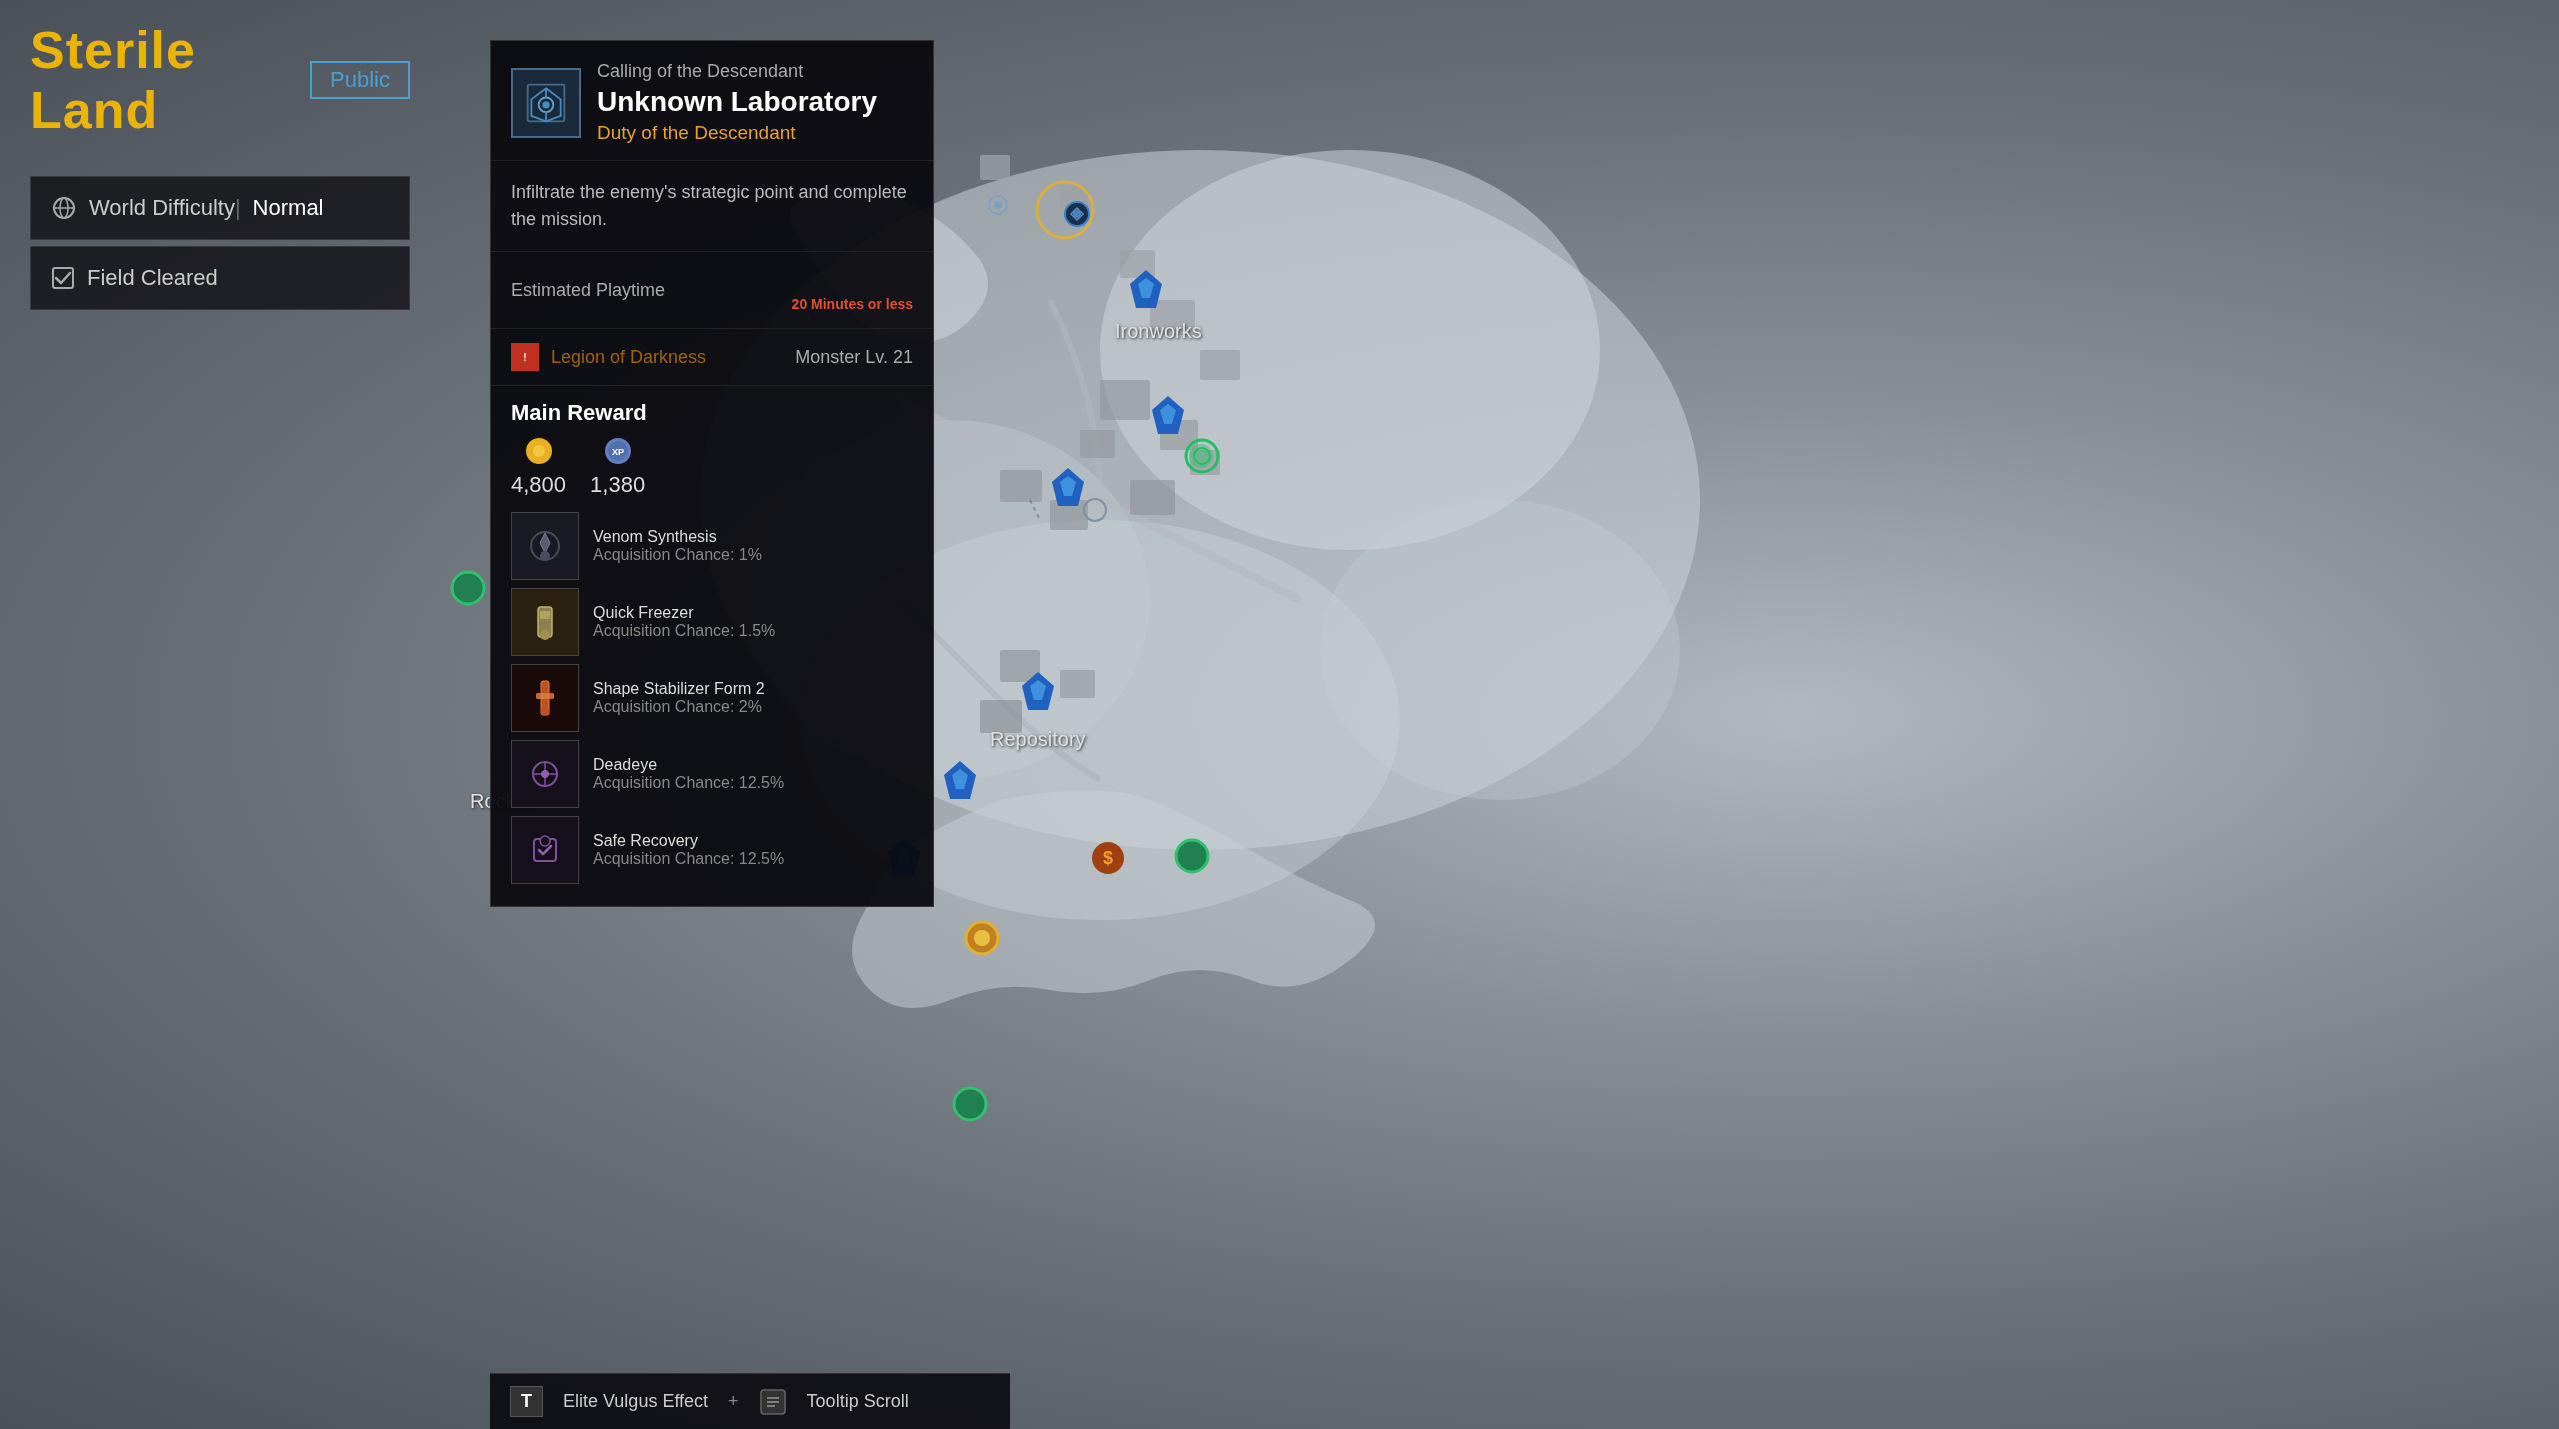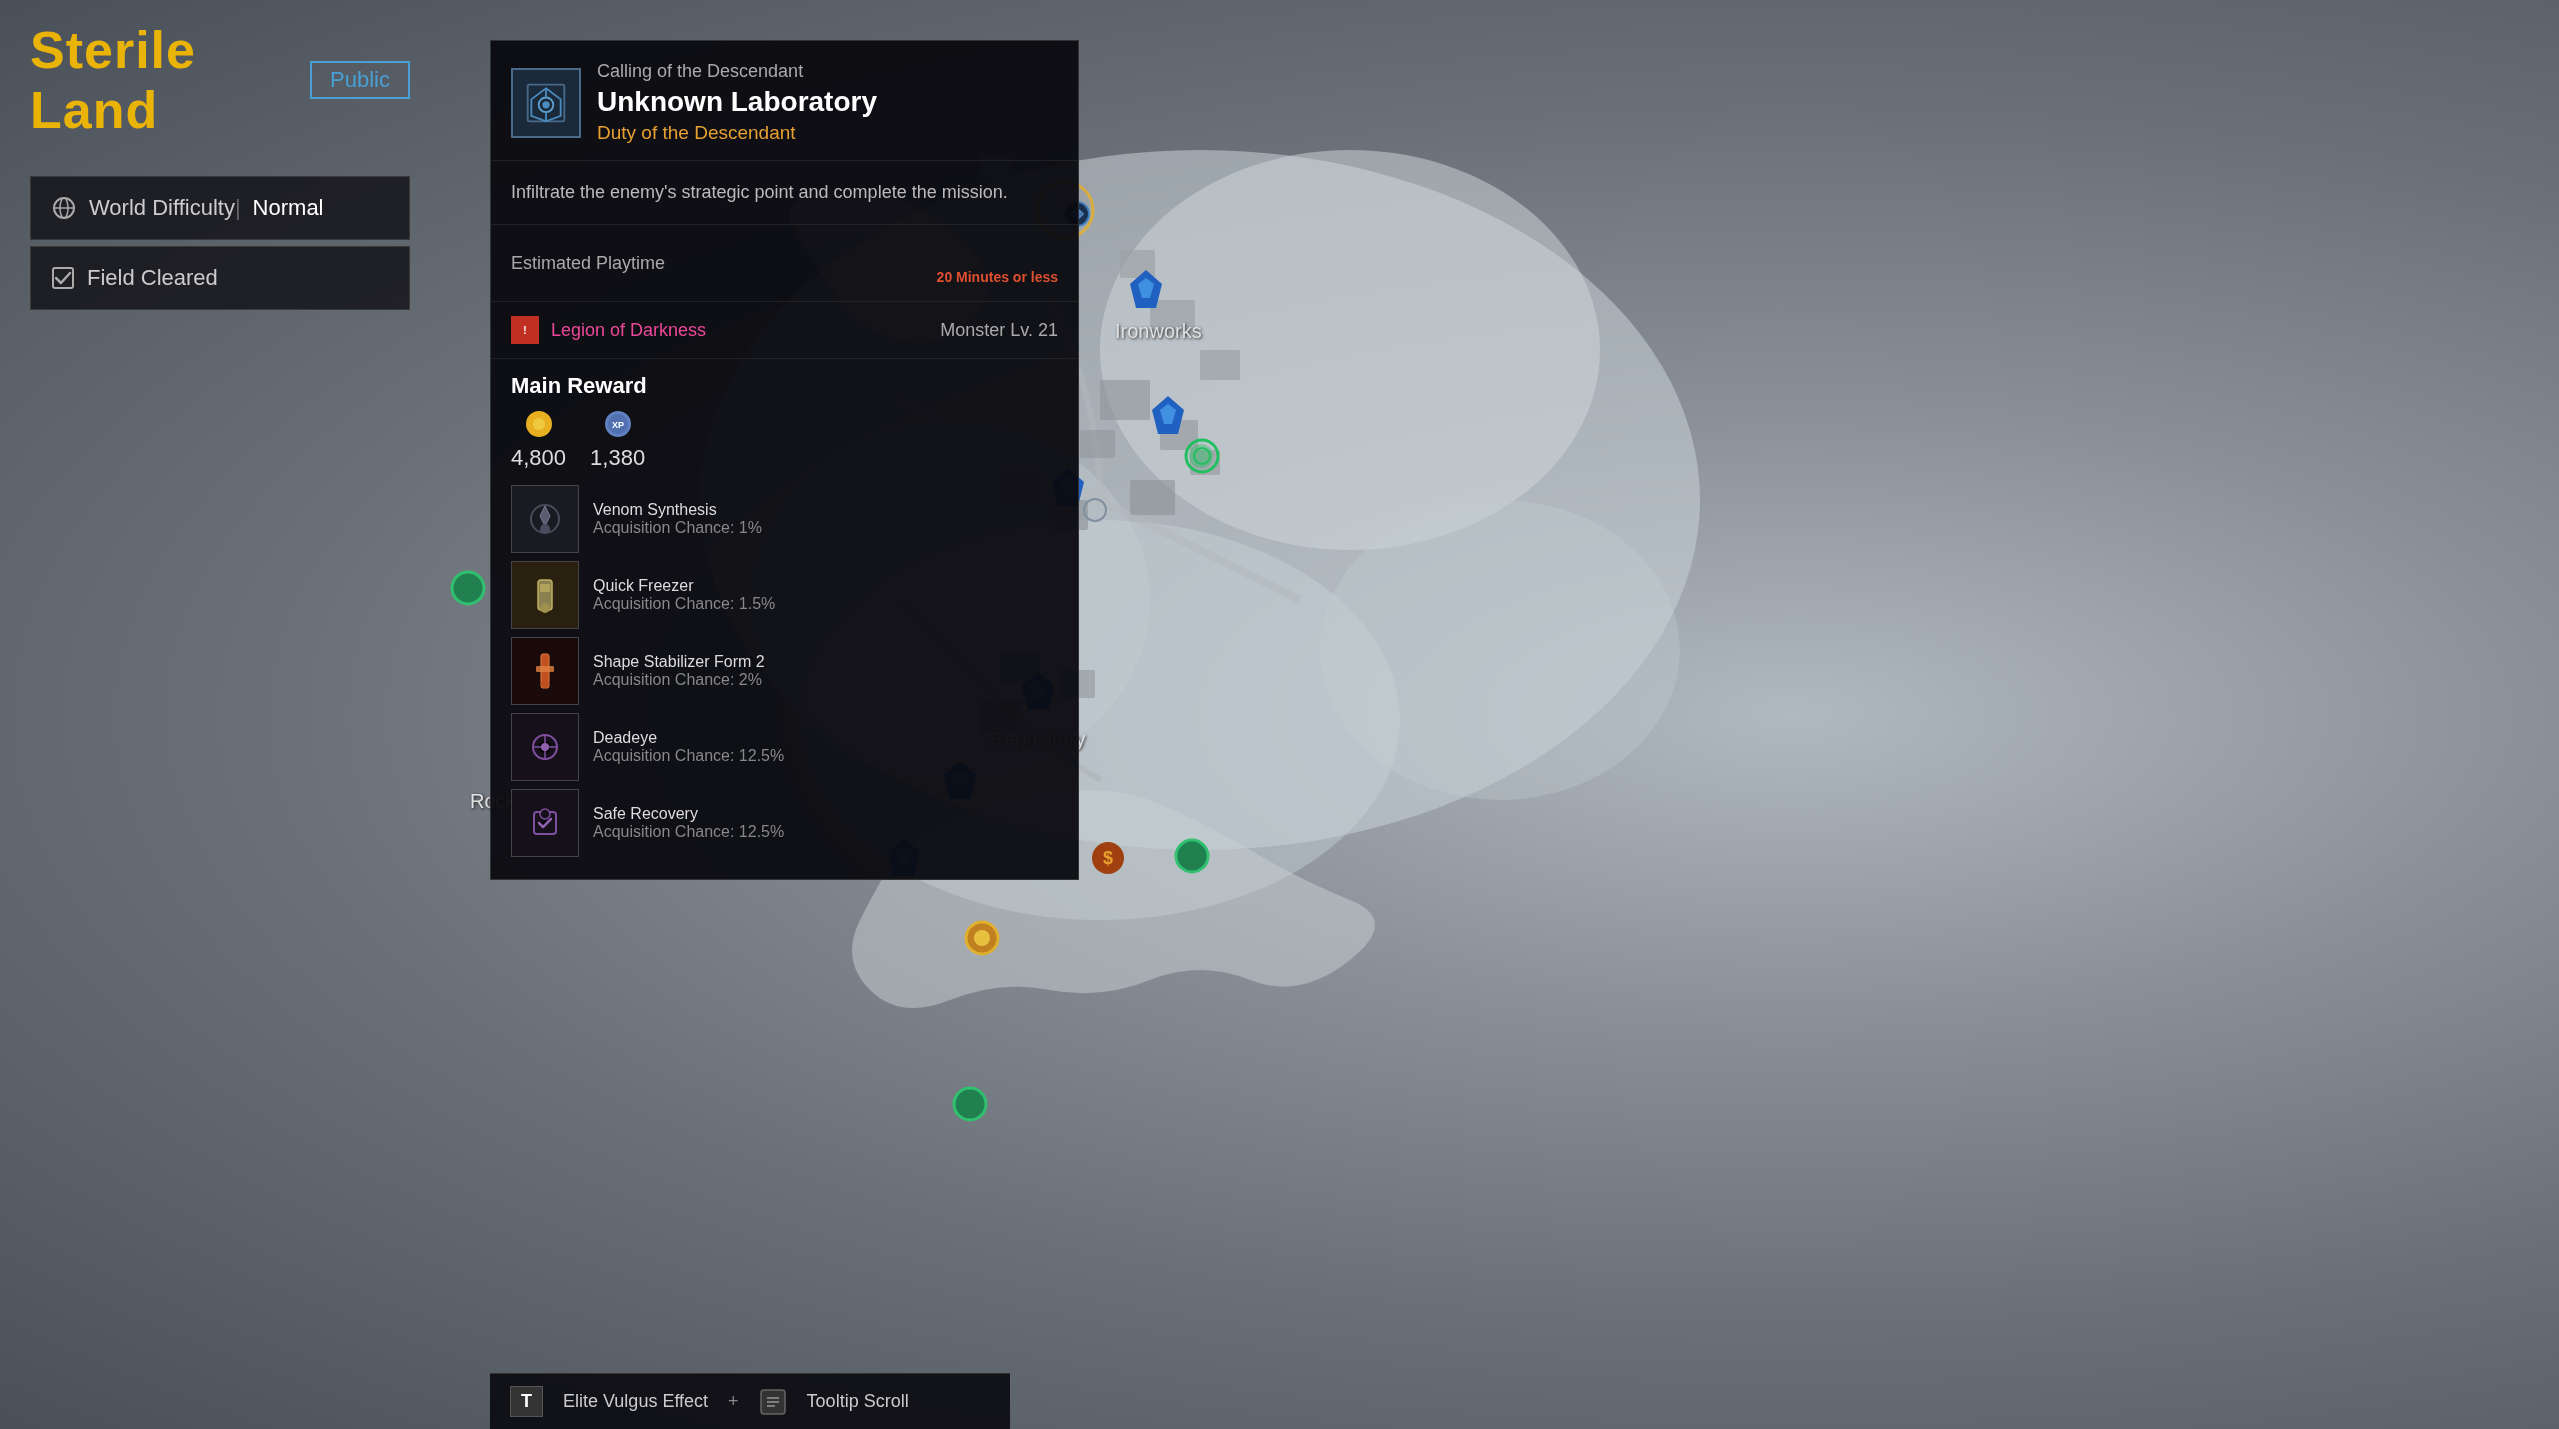--- a/index.html
+++ b/index.html
@@ -87,21 +87,21 @@
     .field-cleared-label {
       color: #cccccc;
       font-size: 22px;
     }
 
     
     .mission-popup {
       position: absolute;
       top: 40px;
       left: 490px;
-      width: 589px;
+      width: 444px;
       background: rgba(10, 10, 15, 0.95);
       border: 1px solid #333;
     }
 
     .mission-header {
       display: flex;
       align-items: center;
       gap: 16px;
       padding: 20px 20px 16px 20px;
       border-bottom: 1px solid #222;
@@ -189,21 +189,21 @@
       background: #c03020;
       display: flex;
       align-items: center;
       justify-content: center;
       color: #fff;
       font-size: 16px;
       font-weight: bold;
     }
 
     .enemy-name {
-      color: #ec4899;
+      color: #a16207;
       font-size: 18px;
       flex: 1;
     }
 
     .enemy-level {
       color: #aaaaaa;
       font-size: 18px;
     }
 
     .main-reward-section {

